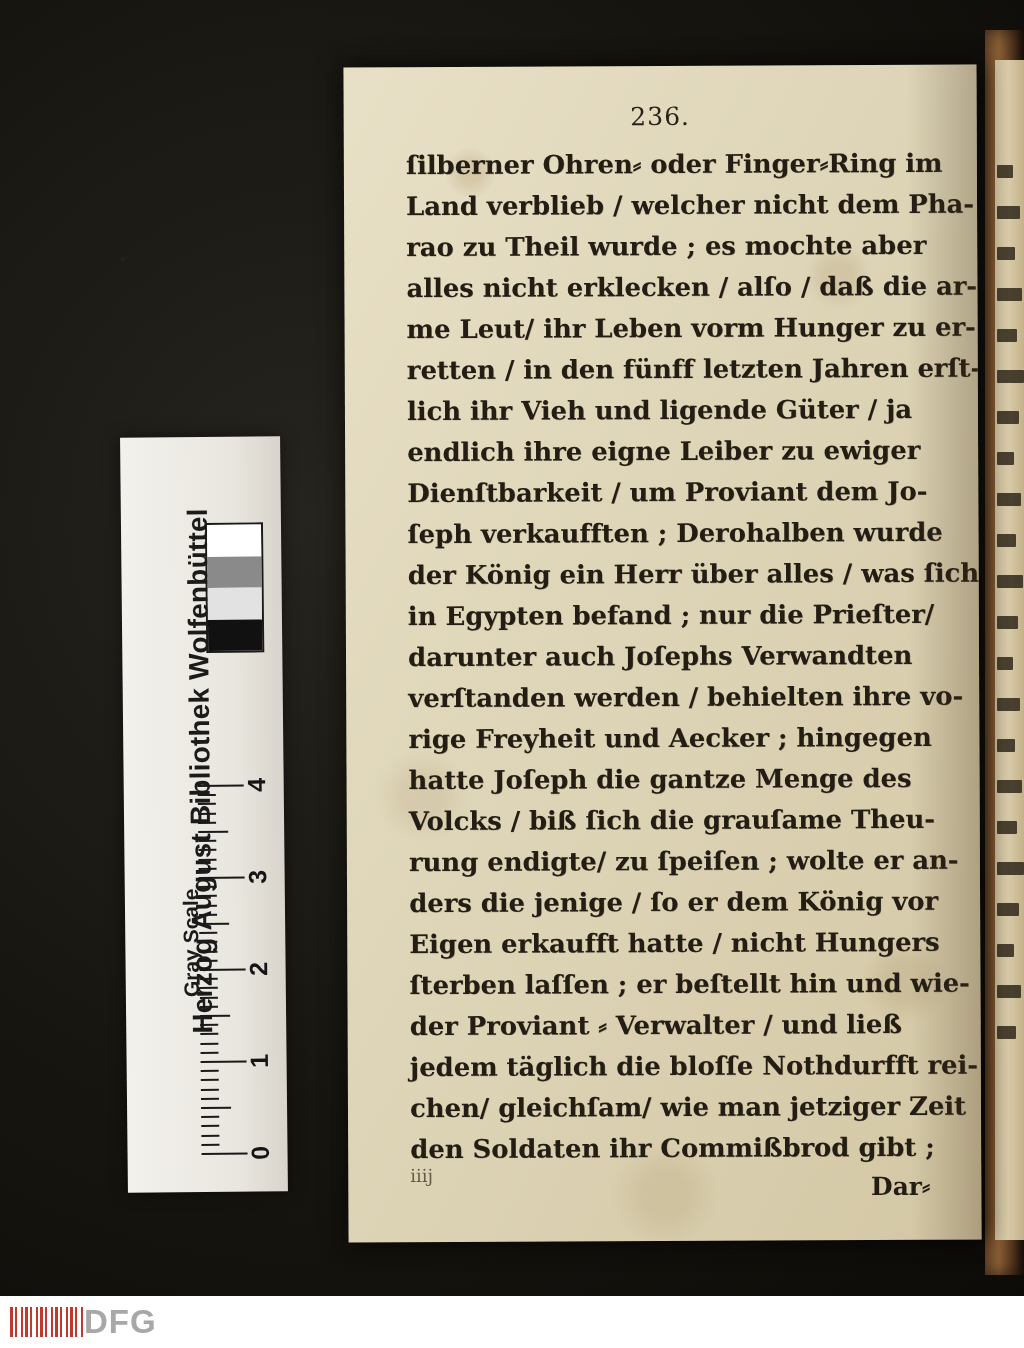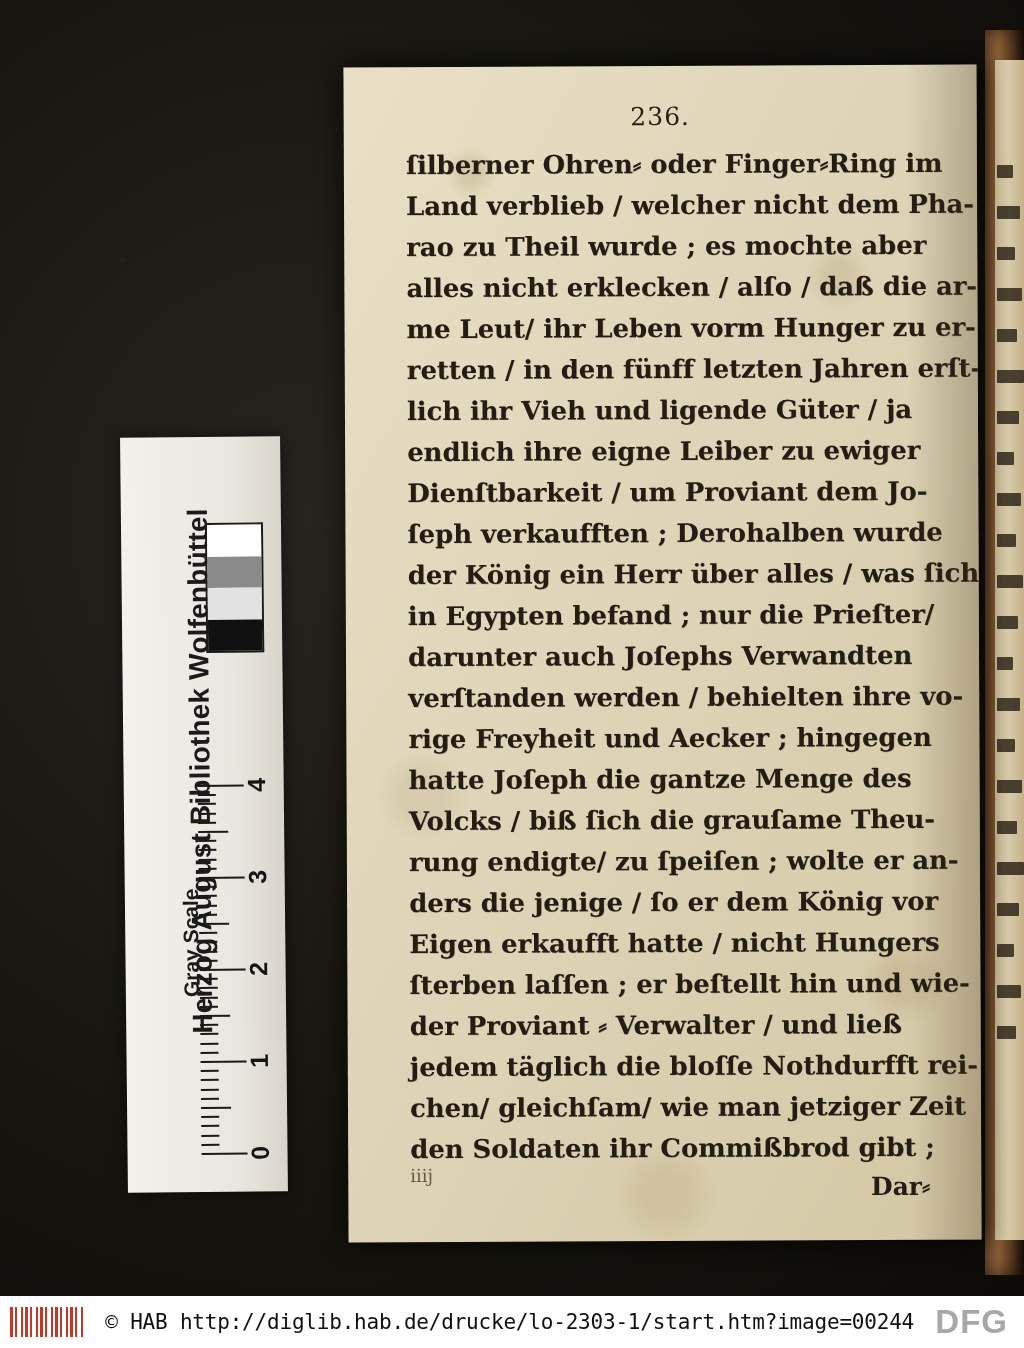--- a/index.html
+++ b/index.html
@@ -393,15 +393,14 @@
         <div class="cm-num" style="top: 274px; left: 52px;">1</div>
         <div class="cm-num" style="top: 182px; left: 52px;">2</div>
         <div class="cm-num" style="top: 90px; left: 52px;">3</div>
         <div class="cm-num" style="top: -2px; left: 52px;">4</div>
       </div>
   </div>
 </div>
 
 <div class="footer">
   <div class="footer-barcode"></div>
-  <div class="footer-text">© HAB http://diglib.hab.de/drucke/lo-2303-1/start.htm?image=00244</div>
   <div class="footer-logo">DFG</div>
 </div>
 
 </body></html>

